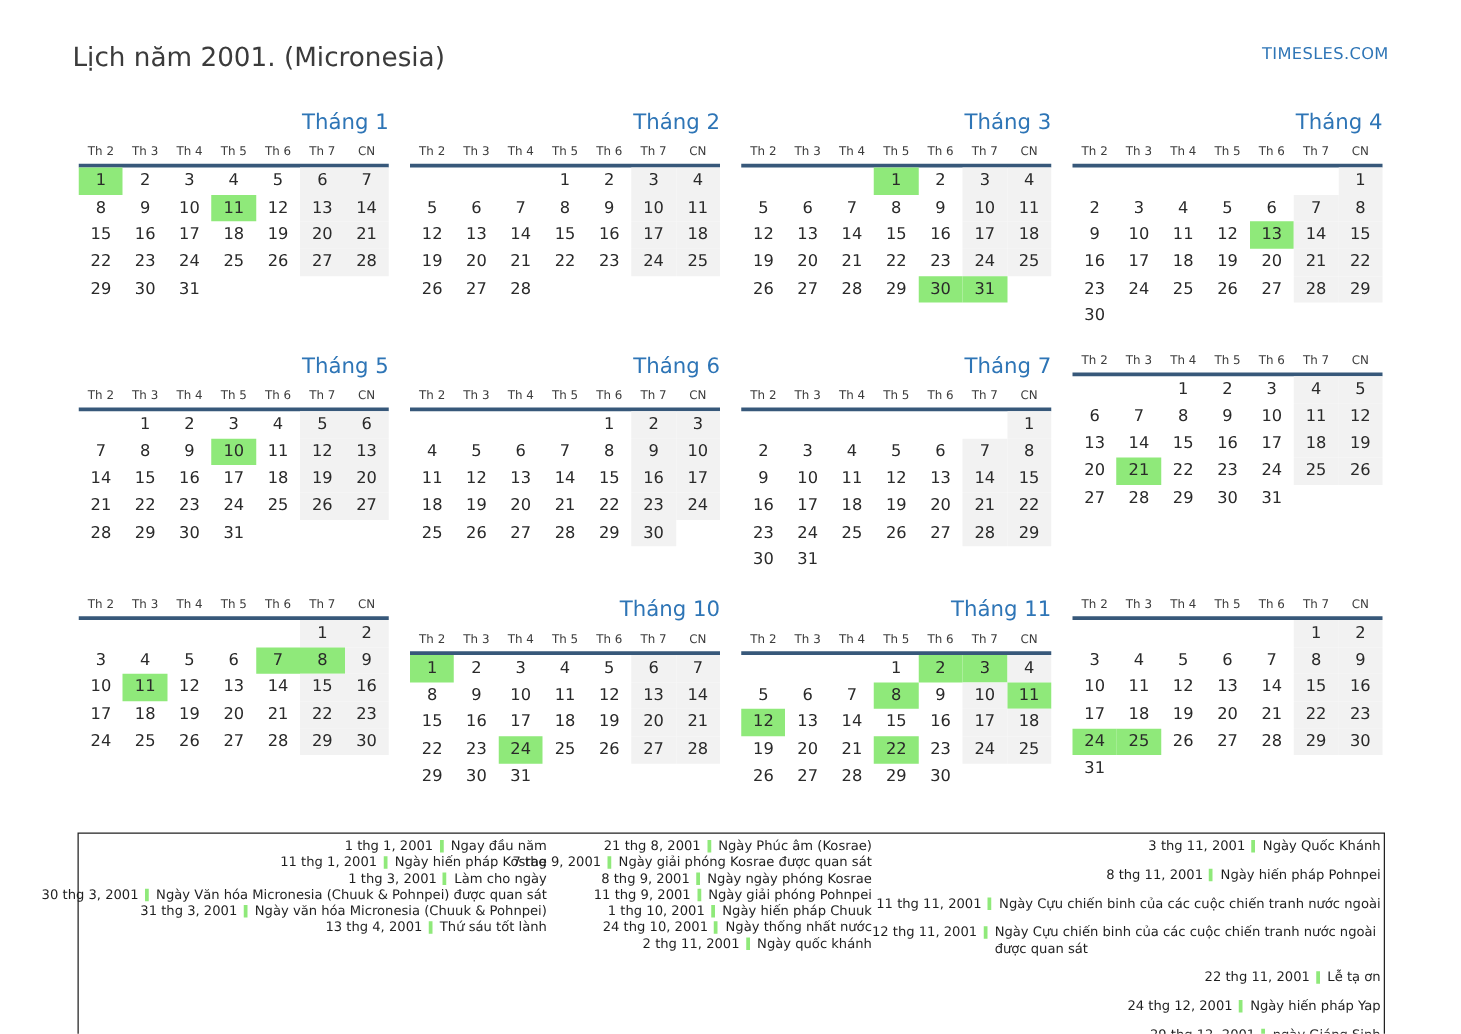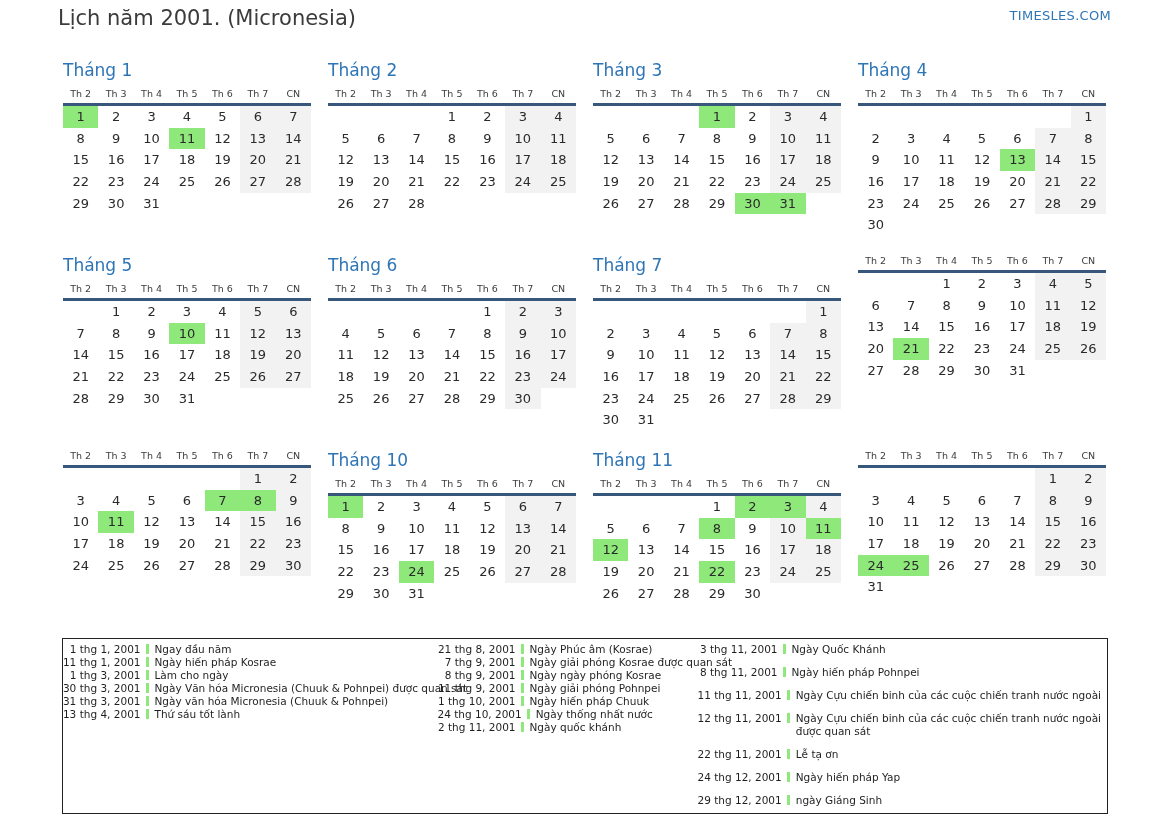--- a/index.html
+++ b/index.html
@@ -8,46 +8,46 @@
     --holiday-green:#8fe97a;
     --weekend-gray:#f2f2f2;
   }
   *{box-sizing:border-box;}
   html,body{margin:0;padding:0;}
   body{
     width:1169px;height:827px;background:#ffffff;overflow:hidden;
     font-family:"DejaVu Sans",sans-serif;color:#2a2a2a;
   }
   
-  .page-header{display:flex;justify-content:space-between;align-items:flex-start;padding:4px 58px 0 58px;}
+  .page-header{display:flex;justify-content:space-between;align-items:flex-start;padding:32px 58px 0 58px;}
   .page-title{font-size:21px;font-weight:normal;color:#3b3b3b;margin:0;line-height:28px;}
   .site-link{font-size:13px;color:var(--accent-blue);text-decoration:none;letter-spacing:.3px;margin-top:4px;cursor:pointer;}
   
   .months{
     display:grid;grid-template-columns:repeat(4,248px);
     column-gap:17px;row-gap:15px;width:max-content;margin:28px auto 0 auto;
   }
   .month{width:248px;height:180px;}
-  .m-title{font-size:17px;line-height:20px;color:var(--accent-blue);text-align:left;margin-bottom:8px;}
+  .m-title{font-size:17px;line-height:20px;color:var(--accent-blue);text-align:right;margin-bottom:8px;}
   .dow{display:grid;grid-template-columns:repeat(7,1fr);border-bottom:3px solid var(--header-rule);}
   .dowc{font-size:9.5px;color:#3c3c3c;text-align:center;padding-bottom:4px;white-space:nowrap;}
   .wk{display:grid;grid-template-columns:repeat(7,1fr);}
   .d{height:21.7px;line-height:21.7px;font-size:13px;text-align:center;color:#2a2a2a;}
   .d.we{background:var(--weekend-gray);}
   .d.hl{background:var(--holiday-green);}
   
   .legend{
     width:1046px;margin:8px auto 0 auto;border:1px solid #222222;
     display:flex;padding:4px 0 6px 0;font-size:10.5px;color:#1f1f1f;
   }
   .lg-col{display:flex;flex-direction:column;}
   .lg-col1{width:375px;}
   .lg-col2{width:260px;}
   .lg-col3{width:409px;gap:10px;}
-  .lg-row{display:flex;align-items:flex-start;line-height:13px;}
+  .lg-row{display:flex;align-items:flex-start;line-height:13px;justify-content:flex-end;}
   .lg-date{flex:0 0 78px;text-align:right;white-space:nowrap;}
   .lg-col3 .lg-date{flex-basis:80px;}
   .lg-bar{flex:0 0 3px;height:10px;background:var(--holiday-green);margin:1px 6px 0 5px;}
   .lg-label{white-space:nowrap;}
   .lg-col3 .lg-label{white-space:normal;padding-right:2px;}
 </style>
 </head>
 <body>
 
 <div class="page">

